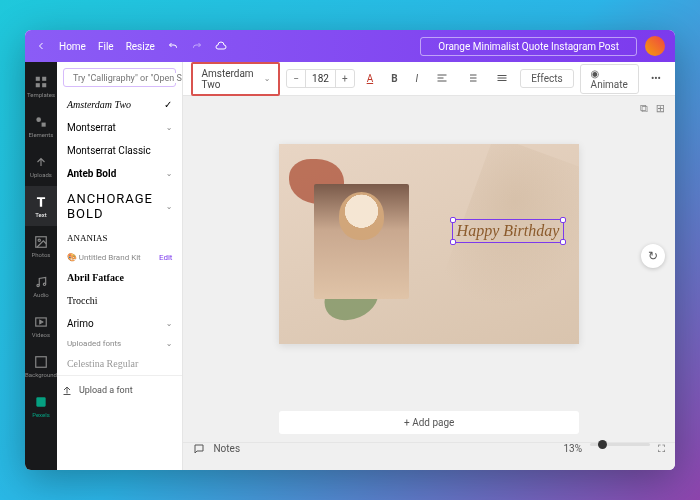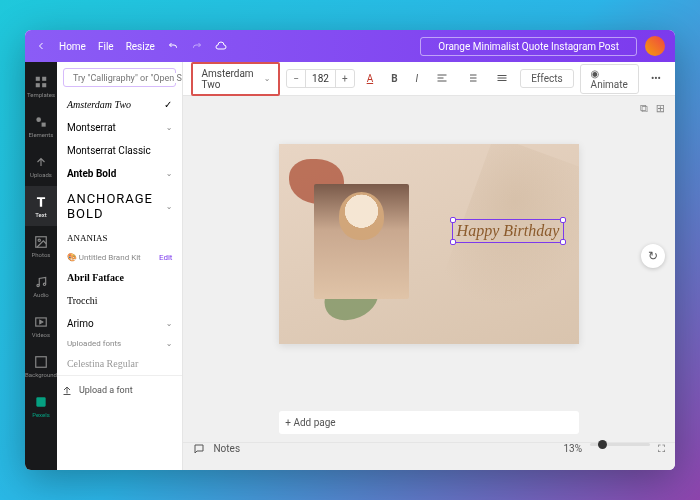--- a/index.html
+++ b/index.html
@@ -37,21 +37,21 @@
 .leaf1{right:-20px;top:10px;width:140px;height:180px;background:radial-gradient(ellipse at 30% 30%,#b89b7a,transparent 60%);transform:rotate(20deg)}
 .blob1{position:absolute;left:10px;top:15px;width:55px;height:45px;background:#b35f47;border-radius:40% 50% 45% 55%;opacity:0.85}
 .blob2{position:absolute;left:45px;bottom:25px;width:55px;height:40px;background:#8a9b6e;border-radius:50% 40% 55% 45%;opacity:0.9;transform:rotate(-15deg)}
 .photo{position:absolute;left:35px;top:40px;width:95px;height:115px;background:linear-gradient(180deg,#7a5a4a 0%,#c9a88f 40%,#e0c4a8 100%);border-radius:2px}
 .photo::after{content:"";position:absolute;left:25px;top:8px;width:45px;height:48px;background:radial-gradient(circle at 50% 40%,#f5e6d3 45%,#d1a67a 46%);border-radius:50% 50% 45% 45%}
 .text-sel{position:absolute;right:15px;top:75px;border:1px solid #7c3aed;padding:2px 4px;background:rgba(255,255,255,0.05)}
 .text-sel .h{position:absolute;width:6px;height:6px;background:#fff;border:1px solid #7c3aed;border-radius:2px}
 .text-sel .h.tl{left:-3px;top:-3px}.text-sel .h.tr{right:-3px;top:-3px}.text-sel .h.bl{left:-3px;bottom:-3px}.text-sel .h.br{right:-3px;bottom:-3px}
 .hb-text{font-family:cursive;font-size:16px;color:#8b5a2b;font-style:italic}
 .float-btn{position:absolute;right:10px;top:50%;width:24px;height:24px;border-radius:50%;background:#fff;box-shadow:0 1px 4px rgba(0,0,0,0.2);display:flex;align-items:center;justify-content:center;font-size:12px;color:#555}
-.addpage{margin:20px auto 8px;width:300px;background:#fff;text-align:left;padding:6px;font-size:10px;color:#555;border-radius:3px;cursor:pointer}
+.addpage{margin:20px auto 8px;width:300px;background:#fff;text-align:center;padding:6px;font-size:10px;color:#555;border-radius:3px;cursor:pointer}
 .bottombar{height:28px;border-top:1px solid #e5e5e5;display:flex;align-items:flex-start;padding:0 10px;font-size:10px;color:#555;gap:8px}
 .bottombar .spacer{flex:1}
 .page-icons{position:absolute;right:10px;top:6px;display:flex;gap:8px;color:#888;font-size:11px}
 .chev{font-size:8px;color:#888}
 </style>
 </head>
 <body>
 
 <div class="app">
   <div class="topbar">

